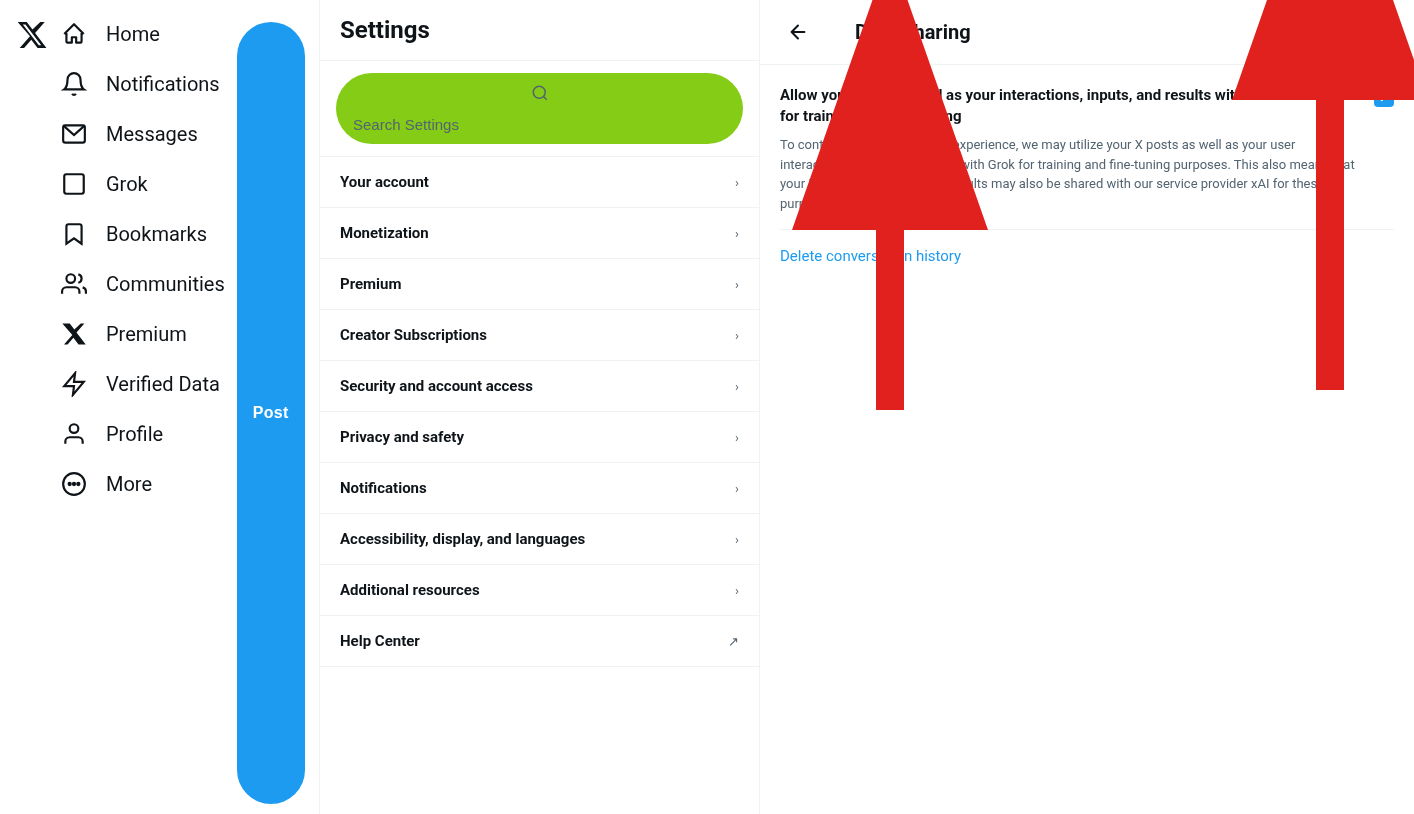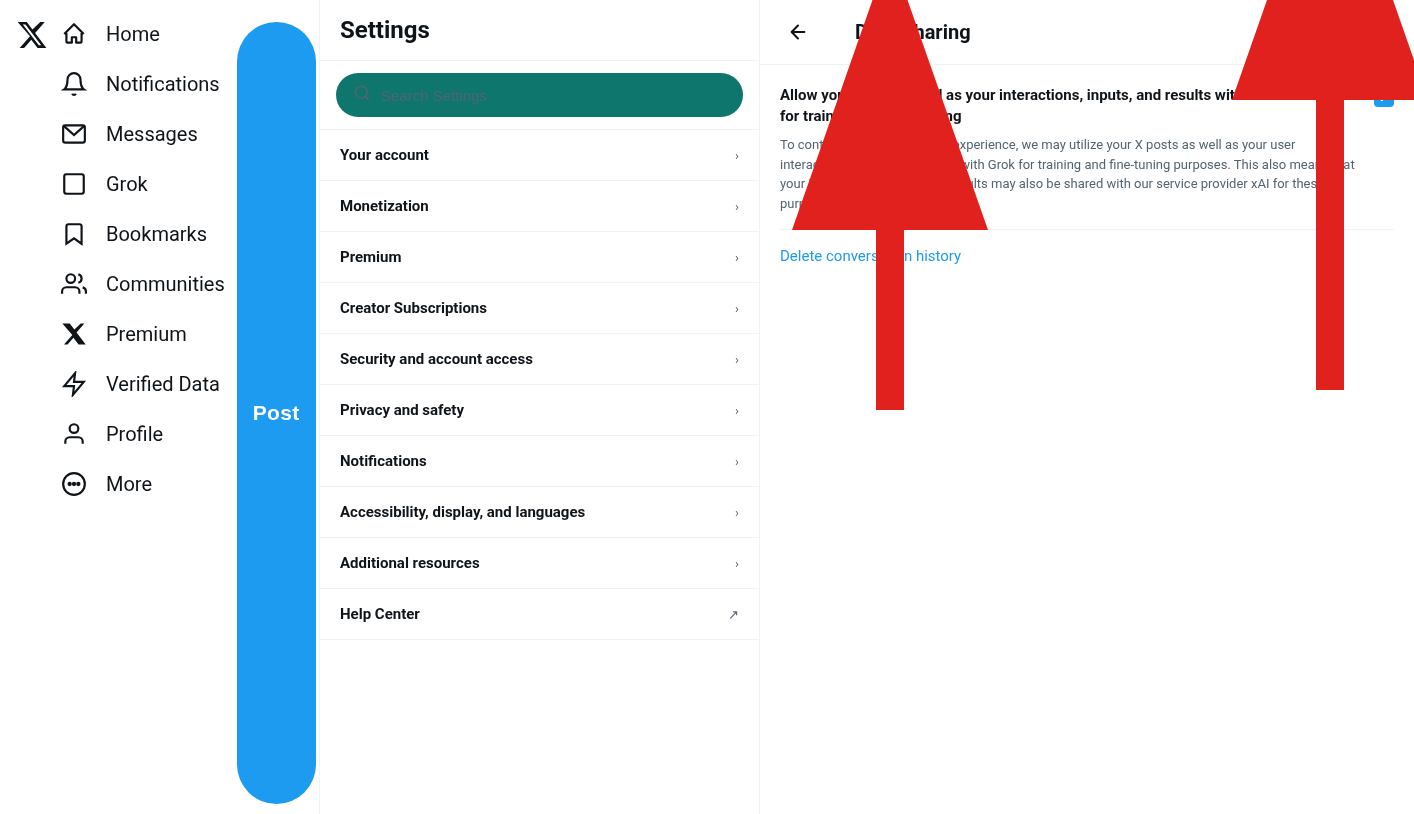--- a/index.html
+++ b/index.html
@@ -49,21 +49,21 @@
       font-size: 22px;
       flex-shrink: 0;
     }
     .nav-label { font-size: 20px; }
     .post-btn {
       background: #1d9bf0;
       color: #fff;
       border: none;
       border-radius: 9999px;
       padding: 16px;
-      font-size: 21px;
+      font-size: 16px;
       font-weight: 700;
       cursor: pointer;
       width: 250px;
       margin-top: 12px;
       letter-spacing: 0.3px;
     }
 
     
     .settings-panel {
       width: 440px;
@@ -80,25 +80,26 @@
       color: #0f1419;
       border-bottom: 1px solid #eff3f4;
     }
     .search-box-wrap {
       padding: 12px 16px;
       border-bottom: 1px solid #eff3f4;
     }
     .search-box {
       display: flex;
       align-items: center;
-      background: #0f766e;
+      background: #84cc16;
       border-radius: 9999px;
       padding: 10px 16px;
       gap: 10px;
       border: 1px solid transparent;
+      flex-direction: column;
     }
     .search-icon { color: #536471; font-size: 16px; }
     .search-input {
       border: none;
       background: transparent;
       outline: none;
       font-size: 15px;
       color: #0f1419;
       width: 100%;
     }

